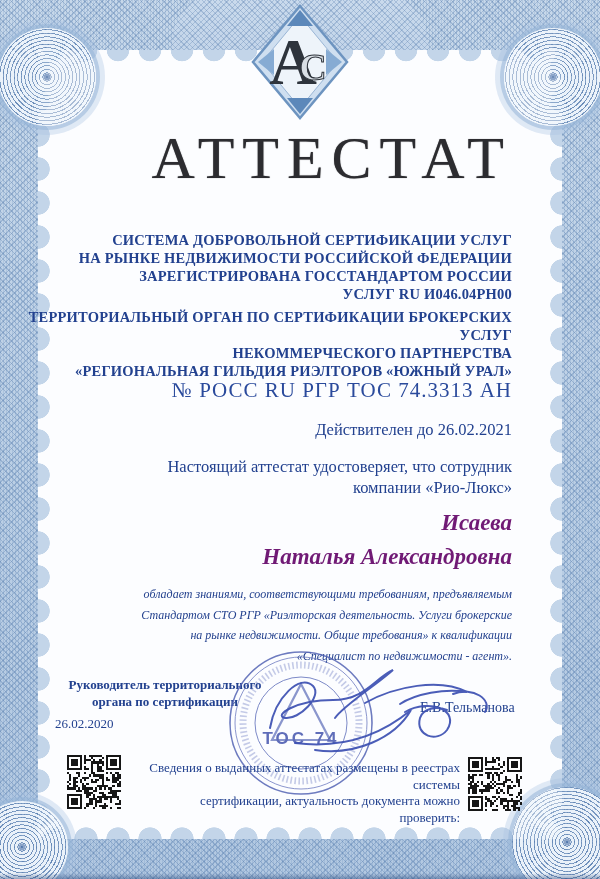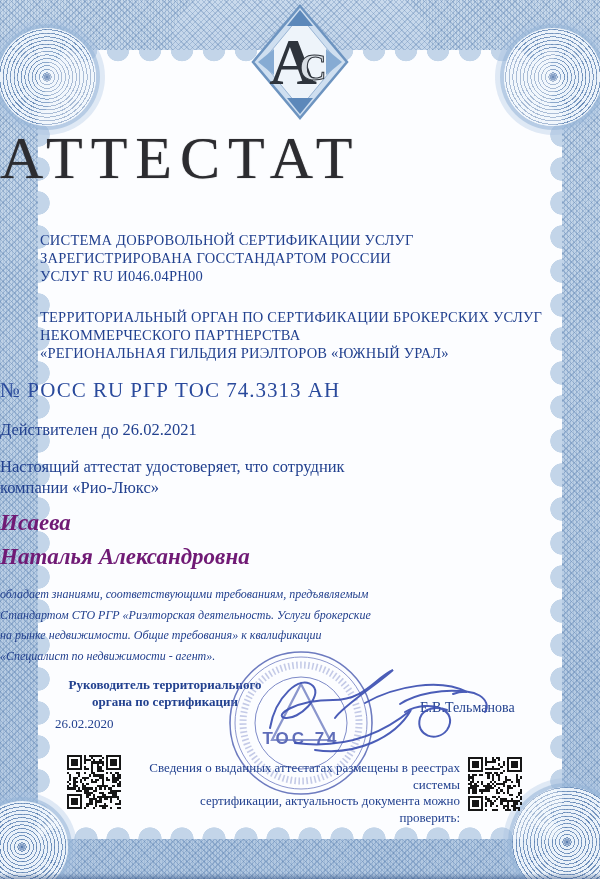--- a/index.html
+++ b/index.html
@@ -52,27 +52,27 @@
   .cartouche{
     position:absolute; left:172px; top:-34px; width:256px; height:152px;
     border-radius:50%;
     background:
       repeating-linear-gradient(45deg, rgba(74,115,167,.28) 0 1px, transparent 1px 4px),
       repeating-linear-gradient(-45deg, rgba(74,115,167,.28) 0 1px, transparent 1px 4px),
       linear-gradient(180deg,#cdddee,#bccfe6);
   }
   .logo{position:absolute; left:249px; top:4px; width:102px; height:116px;}
   
-  .abs{position:absolute; left:0; width:512px; text-align:left;}
+  .abs{position:absolute; left:0; width:512px; text-align:right;}
   .title{
     top:124px; font-size:60px; letter-spacing:8px; color:#2c2c30;
     font-weight:400; text-shadow:0 0 1px rgba(30,30,30,.55);
   }
   .navy{color:#22418f;}
-  .block-bold{font-weight:normal; font-size:14.5px; line-height:18px; letter-spacing:.2px;margin-left:40px;}
+  .block-bold{font-weight:bold; font-size:14.5px; line-height:18px; letter-spacing:.2px;}
   .b-system{top:231px;}
   .b-org{top:308px;}
   .number{top:378px; font-size:21px; letter-spacing:1px; color:#2a4a9c;}
   .valid{top:420px; font-size:16.5px;}
   .intro{top:456px; font-size:16.5px; line-height:21px;}
   .holder{top:506px; font-size:23px; font-weight:bold; font-style:italic; line-height:34px; color:#701a75;}
   .qual{top:584px; font-size:12px; font-style:italic; line-height:20.5px; color:#23418e;}
   .role{position:absolute; left:55px; top:676px; width:220px; text-align:center;
         font-size:13px; font-weight:bold; line-height:17px;}
   .issue-date{position:absolute; left:55px; top:716px; font-size:13px; text-align:center;}
@@ -113,20 +113,21 @@
     <polygon points="8,58 24,45 24,71" fill="#86abd3"></polygon>
     <polygon points="92,58 76,45 76,71" fill="#86abd3"></polygon>
     <text x="43" y="80" font-family="Liberation Serif,serif" font-size="66" font-weight="bold" fill="#2e343c" text-anchor="middle">А</text>
     <text x="63" y="76" font-family="Liberation Serif,serif" font-size="38" font-weight="bold" fill="#d9dfe5" stroke="#2e343c" stroke-width="1" text-anchor="middle">С</text>
   </svg>
 
   <div class="abs title">АТТЕСТАТ</div>
 
   <div class="abs navy block-bold b-system">
     <div>СИСТЕМА ДОБРОВОЛЬНОЙ СЕРТИФИКАЦИИ УСЛУГ</div>
+    <div>НА РЫНКЕ НЕДВИЖИМОСТИ РОССИЙСКОЙ ФЕДЕРАЦИИ</div>
     <div>ЗАРЕГИСТРИРОВАНА ГОССТАНДАРТОМ РОССИИ</div>
     <div>УСЛУГ RU И046.04РН00</div>
   </div>
 
   <div class="abs navy block-bold b-org">
     <div>ТЕРРИТОРИАЛЬНЫЙ ОРГАН ПО СЕРТИФИКАЦИИ БРОКЕРСКИХ УСЛУГ</div>
     <div>НЕКОММЕРЧЕСКОГО ПАРТНЕРСТВА</div>
     <div>«РЕГИОНАЛЬНАЯ ГИЛЬДИЯ РИЭЛТОРОВ «ЮЖНЫЙ УРАЛ»</div>
   </div>
 

